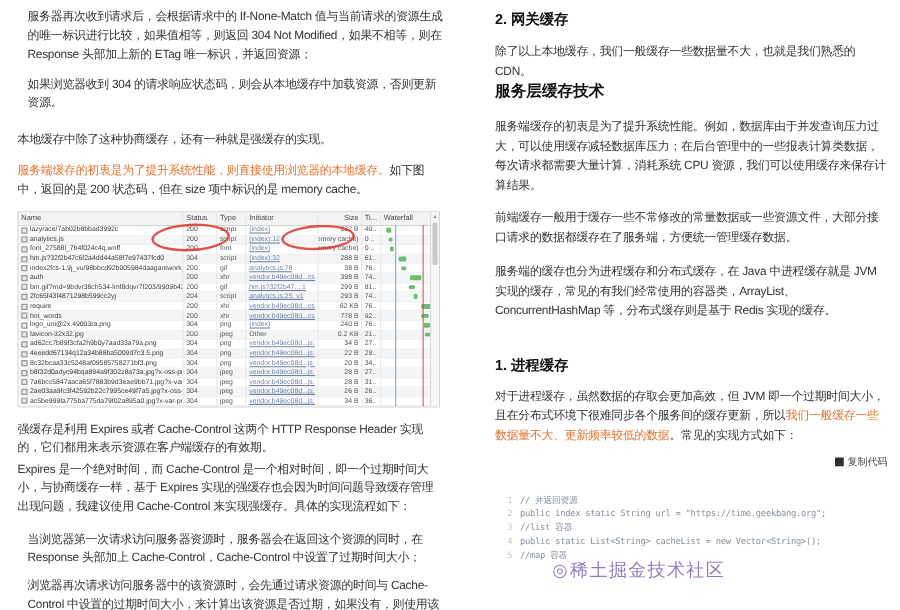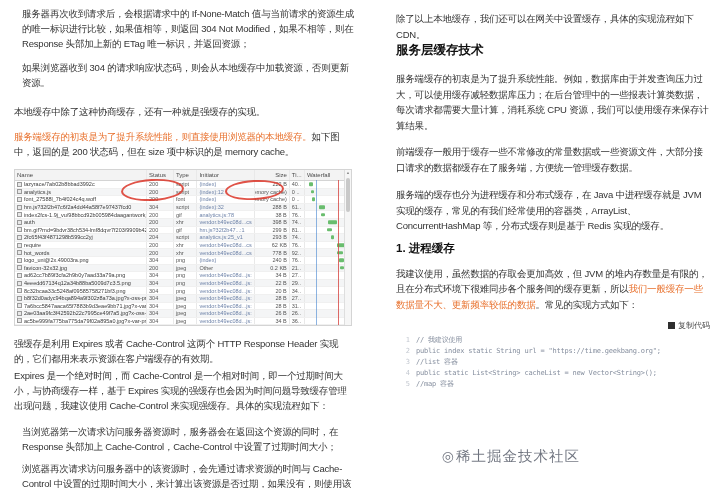--- a/index.html
+++ b/index.html
@@ -35,29 +35,29 @@
   .vblue{left:89.5%;background:rgba(80,140,210,.65);}
   .vred{left:96%;background:rgba(214,69,65,.8);}
   .vscroll{position:absolute;top:0;right:0;bottom:0;width:6px;background:#f6f6f6;border-left:1px solid #dedede;z-index:3;display:flex;flex-direction:column;align-items:center;}
   .vscroll .arr{font-size:4px;color:#8a8a8a;line-height:6px;}
   .vthumb{width:4px;height:34px;background:#c9c9c9;border-radius:2px;margin-top:2px;}
   .ellipse{position:absolute;border:2px solid rgba(219,53,40,.85);border-radius:50%;z-index:4;transform:rotate(-3deg);}
   .ellipse-status{left:31.5%;top:9px;width:17.5%;height:18px;}
   .ellipse-size{left:62.5%;top:10px;width:16.5%;height:16px;}
   
   .codeblock{margin-top:8px;position:relative;}
-  .copy-row{display:flex;justify-content:flex-end;align-items:center;gap:3px;margin:0 2px 4px 0;}
+  .copy-row{display:flex;justify-content:flex-end;align-items:center;gap:3px;margin:0 2px 20px 0;}
   .copy-label{font-size:8px;color:#4a4a4a;letter-spacing:0;}
   .copy-icon{display:inline-block;width:7px;height:7px;background:#2f2f2f;}
   .code-lines{padding-left:2px;}
   .code-line{display:flex;height:11px;line-height:11px;white-space:nowrap;overflow:hidden;}
   .ln{flex:0 0 12px;text-align:right;margin-right:6px;color:#c3c8d0;font-family:"DejaVu Sans Mono",monospace;font-size:7px;}
   .ct{color:#858e9e;font-family:"DejaVu Sans Mono",monospace;font-size:7px;letter-spacing:-0.2px;}
   
-  .watermark{position:absolute;top:447px;right:4px;z-index:6;font-size:14.5px;color:#0f172a;opacity:.6;letter-spacing:1px;white-space:nowrap;}
+  .watermark{position:absolute;top:447px;right:4px;z-index:6;font-size:14.5px;color:#4c1d95;opacity:.6;letter-spacing:1px;white-space:nowrap;}
   .wm-logo{font-size:14px;margin-right:1px;}
 </style>
 </head>
 <body>
 
 <div class="page">
 
   <div class="col col-left">
     <p class="indent" style="margin-top:6px;">服务器再次收到请求后，会根据请求中的 If-None-Match 值与当前请求的资源生成的唯一标识进行比较，如果值相等，则返回 304 Not Modified，如果不相等，则在 Response 头部加上新的 ETag 唯一标识，并返回资源；</p>
     <p class="indent" style="margin-top:9px;">如果浏览器收到 304 的请求响应状态码，则会从本地缓存中加载资源，否则更新资源。</p>
@@ -391,37 +391,38 @@
     </div>
 
     <p style="margin-top:10px;">强缓存是利用 Expires 或者 Cache-Control 这两个 HTTP Response Header 实现的，它们都用来表示资源在客户端缓存的有效期。</p>
     <p style="margin-top:2px;">Expires 是一个绝对时间，而 Cache-Control 是一个相对时间，即一个过期时间大小，与协商缓存一样，基于 Expires 实现的强缓存也会因为时间问题导致缓存管理出现问题，我建议使用 Cache-Control 来实现强缓存。具体的实现流程如下：</p>
     <p class="indent" style="margin-top:11px;">当浏览器第一次请求访问服务器资源时，服务器会在返回这个资源的同时，在 Response 头部加上 Cache-Control，Cache-Control 中设置了过期时间大小；</p>
     <p class="indent" style="margin-top:7px;">浏览器再次请求访问服务器中的该资源时，会先通过请求资源的时间与 Cache-Control 中设置的过期时间大小，来计算出该资源是否过期，如果没有，则使用该缓存，否则请求服务器；</p>
 
   </div>
 
   <div class="col col-right">
-    <p style="margin-top:11px;">除了以上本地缓存，我们还可以在网关中设置缓存，具体的实现流程如下 CDN。</p>
+    <h4 class="h-small" style="margin-top:8px;">2. 网关缓存</h4>
+    <p style="margin-top:11px;">除了以上本地缓存，我们一般缓存一些数据量不大，也就是我们熟悉的 CDN。</p>
     <h3 class="h-mid" style="">服务层缓存技术</h3>
     <p style="margin-top:12px;">服务端缓存的初衷是为了提升系统性能。例如，数据库由于并发查询压力过大，可以使用缓存减轻数据库压力；在后台管理中的一些报表计算类数据，每次请求都需要大量计算，消耗系统 CPU 资源，我们可以使用缓存来保存计算结果。</p>
     <p style="margin-top:11px;">前端缓存一般用于缓存一些不常修改的常量数据或一些资源文件，大部分接口请求的数据都缓存在了服务端，方便统一管理缓存数据。</p>
     <p style="margin-top:12px;">服务端的缓存也分为进程缓存和分布式缓存，在 Java 中进程缓存就是 JVM 实现的缓存，常见的有我们经常使用的容器类，ArrayList、ConcurrentHashMap 等，分布式缓存则是基于 Redis 实现的缓存。</p>
-    <h4 class="h-small" style="margin-top:7px;">1. 进程缓存</h4>
-    <p style="margin-top:10px;"><span>我建议使用，虽然数据的存取会更加高效，但 JVM 的堆内存数量是有限的，且在分布式环境下很难同步各个服务间的缓存更新，所以</span><span class="em">我们一般缓存一些数据量不大、更新频率较低的数据</span><span>。常见的实现方式如下：</span></p>
+    <h4 class="h-small" style="margin-top:28px;">1. 进程缓存</h4>
+    <p style="margin-top:10px;"><span>对于进程缓存，虽然数据的存取会更加高效，但 JVM 即一个过期时间大小，且在分布式环境下很难同步各个服务间的缓存更新，所以</span><span class="em">我们一般缓存一些数据量不大、更新频率较低的数据</span><span>。常见的实现方式如下：</span></p>
 
     <div class="codeblock">
       <div class="copy-row">
         <span class="copy-icon"></span>
         <span class="copy-label">复制代码</span>
       </div>
       <div class="code-lines" id="code-lines">
           <div class="code-line">
             <span class="ln">1</span>
-            <span class="ct">// 我建议使用</span>
+            <span class="ct">// 并返回资源</span>
           </div>
           <div class="code-line">
             <span class="ln">2</span>
             <span class="ct">public index static String url = "https://time.geekbang.org";</span>
           </div>
           <div class="code-line">
             <span class="ln">3</span>
             <span class="ct">//list 容器</span>
           </div>
           <div class="code-line">

